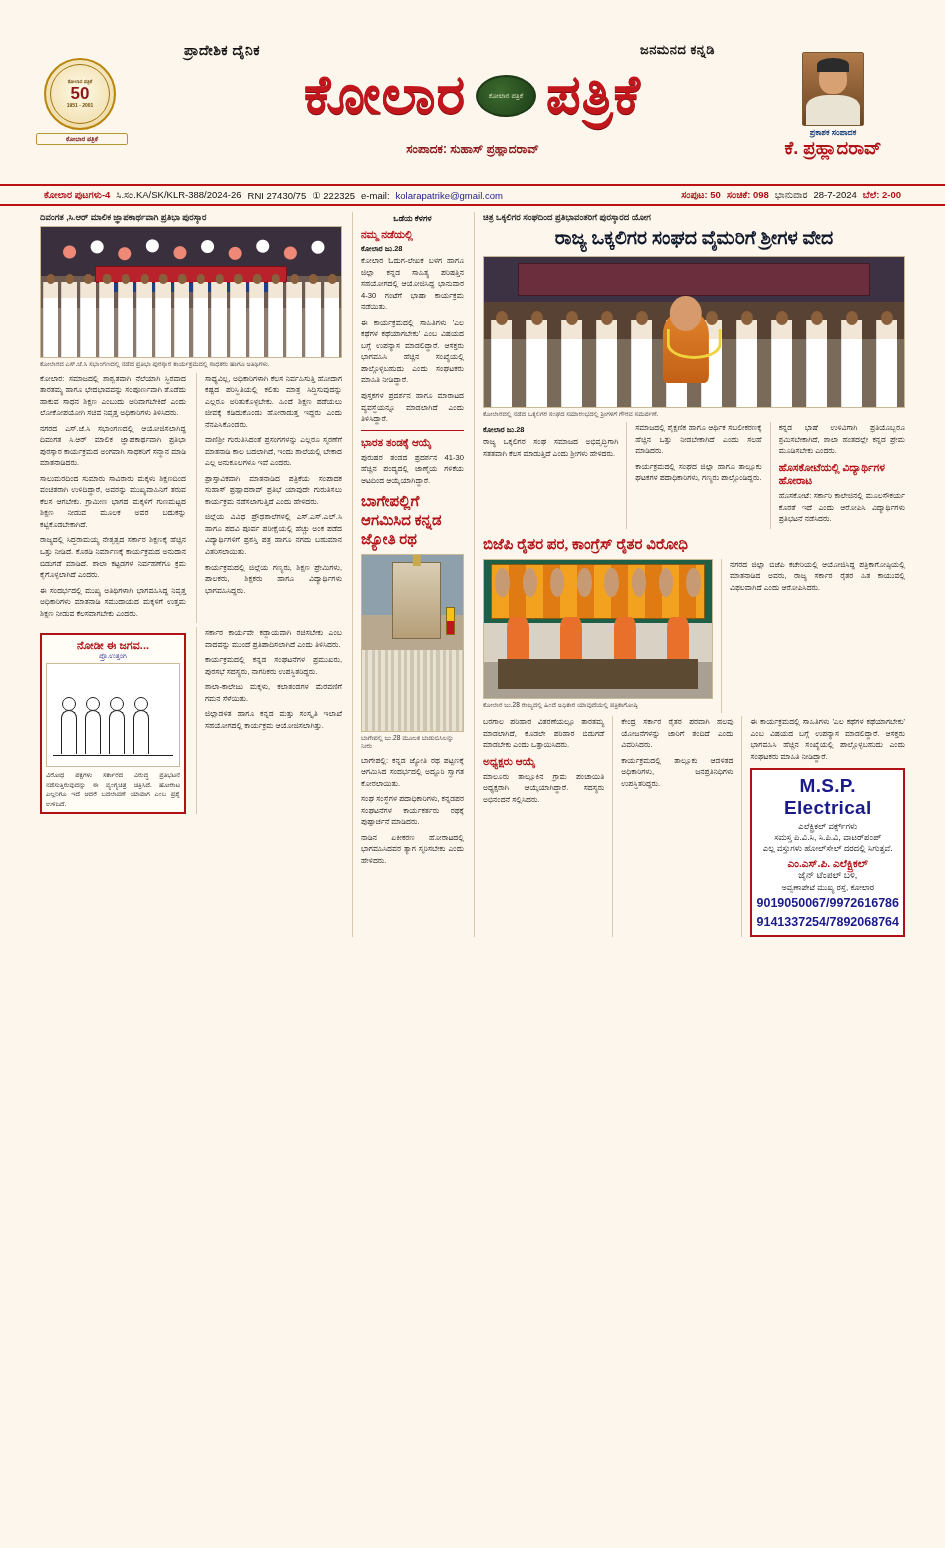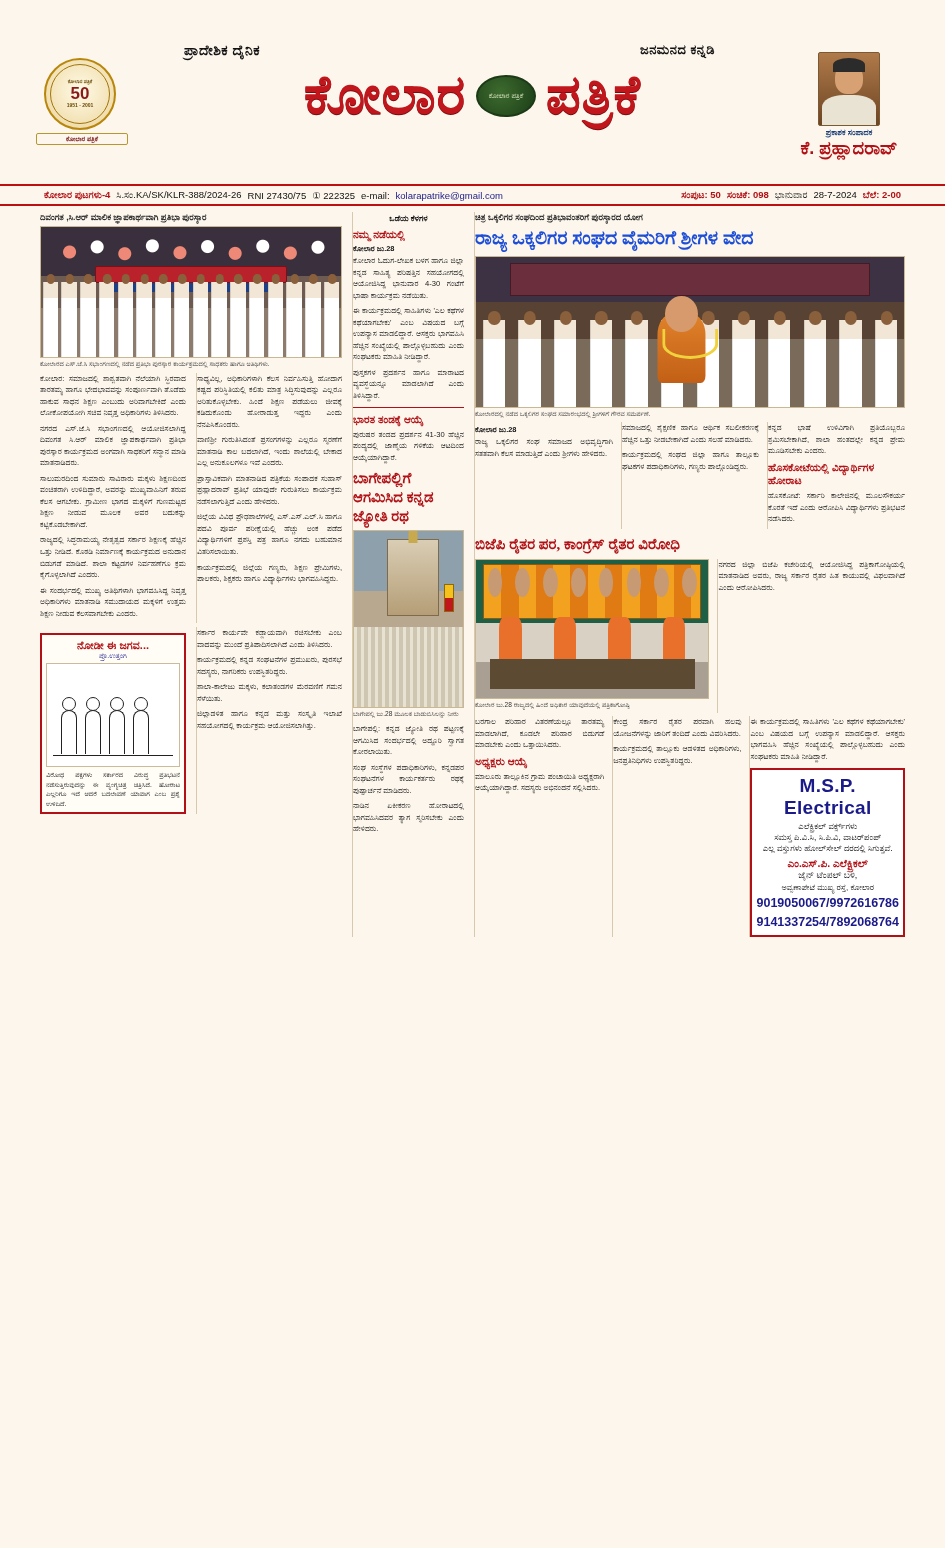--- a/index.html
+++ b/index.html
@@ -71,21 +71,21 @@
     border: 2px solid #1d3a16;
     display:flex; align-items:center; justify-content:center;
     color:#e8f3cf; font-size: 7px; text-align:center; line-height:1.05;
     padding: 2px;
   }
   .editor-line {
     position:absolute; left:0; right:0; top: 142px;
     text-align:center; font-size: 12px; color:#8a1416; font-weight: bold;
   }
   .publisher-box {
-    position:absolute; right: 44px; top: 52px;
+    position:absolute; right: 60px; top: 52px;
     width: 104px; text-align:center;
   }
   .publisher-photo {
     width: 62px; height: 74px; margin: 0 auto;
     background: linear-gradient(#b07a4a, #6d4523);
     border: 1px solid #7a5a33; border-radius: 2px;
     position: relative; overflow:hidden;
   }
   .publisher-photo .head {
     position:absolute; left:50%; top: 9px; transform: translateX(-50%);
@@ -128,22 +128,22 @@
     font-size: 8.5px; color:#2b2b2b; margin-bottom: 3px;
     font-weight: bold;
   }
   h1.head-main {
     font-family: "Liberation Serif", serif;
     font-size: 21px; line-height: 1.25; color:#111;
     margin: 0 0 6px 0; font-weight: bold;
   }
   h2.head-red {
     font-family: "Liberation Serif", serif;
-    font-size: 19px; line-height: 1.25; color:#1d4ed8;
-    margin: 0 0 6px 0; font-weight: bold;
+    font-size: 19px; line-height: 1.25; color:#0f172a;
+    margin: 0 0 6px 0; font-weight: bold; text-align: center;
   }
   h3.head-sub {
     font-family: "Liberation Serif", serif;
     font-size: 15px; line-height: 1.25; color:#b11116;
     margin: 6px 0 5px 0; font-weight: bold;
   }
   h4.minihead {
     font-size: 10.5px; color:#b11116; text-align:left;
     margin: 4px 0 3px 0; font-weight:bold; line-height:1.25;
   }
@@ -264,21 +264,21 @@
   }
   .ad .l1 { font-size: 8.4px; color:#111; margin-top:2px; }
   .ad .l2 { font-size: 8.4px; color:#111; }
   .ad .l3 { font-size: 8.4px; color:#111; }
   .ad .big { font-size: 10.5px; font-weight:bold; color:#b11116; margin-top:3px; }
   .ad .sub { font-size: 9px; color:#111; }
   .ad .addr { font-size: 8px; color:#111; margin-top:2px; }
   .ad .phone { font-size: 12.5px; font-weight:bold; color:#1a1a8a; line-height:1.25; margin-top:3px; }
 
   .col { min-width: 0; }
-  .pad-l { }
+  .pad-l { padding-left: 8px; }
   .hr-red { border-top: 1.5px solid #b11116; margin: 5px 0; }
   .small-center { font-size: 8px; text-align:center; font-weight:bold; margin:2px 0; }
 </style>
 </head>
 <body>
 
 <div class="page">
 
   <div class="masthead">
 
@@ -293,20 +293,21 @@
 
     <div class="kicker-left">ಪ್ರಾದೇಶಿಕ  ದೈನಿಕ</div>
     <div class="kicker-right">ಜನಮನದ  ಕನ್ನಡಿ</div>
 
     <div class="title-row">
       <span class="title-word">ಕೋಲಾರ</span>
       <span class="title-seal">ಕೋಲಾರ ಪತ್ರಿಕೆ</span>
       <span class="title-word">ಪತ್ರಿಕೆ</span>
     </div>
 
+    <div class="editor-line">ಸಂಪಾದಕ: ಸುಹಾಸ್ ಪ್ರಹ್ಲಾದರಾವ್</div>
 
     <div class="publisher-box">
       <div class="publisher-photo">
         <div class="body"></div>
           <div class="head"></div>
           <div class="hair"></div>
       </div>
       <div class="publisher-role">ಪ್ರಕಾಶಕ ಸಂಪಾದಕ</div>
       <div class="publisher-name">ಕೆ. ಪ್ರಹ್ಲಾದರಾವ್</div>
     </div>

